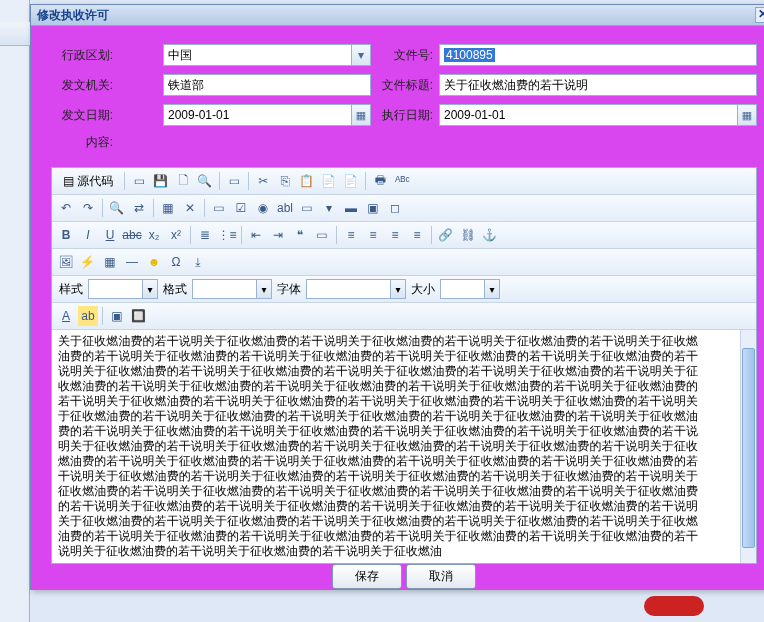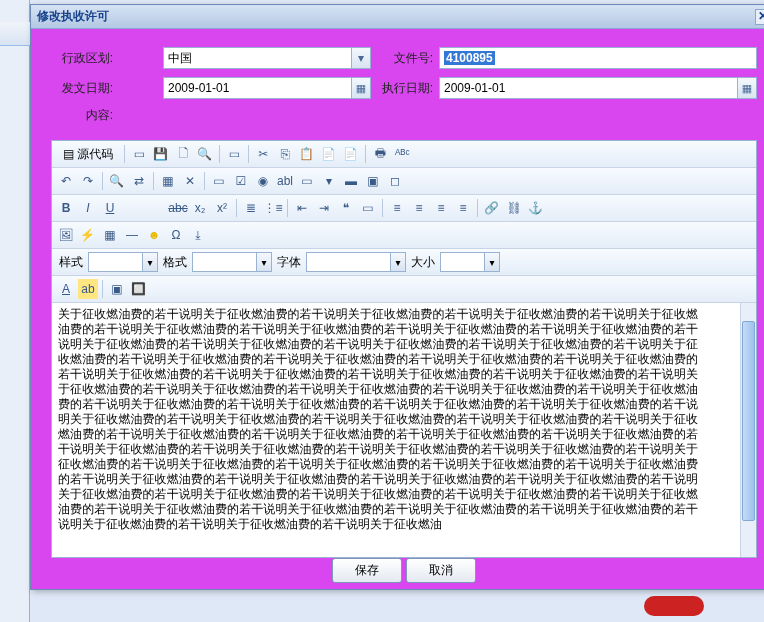--- a/index.html
+++ b/index.html
@@ -17,36 +17,36 @@
 .row { display: flex; margin-bottom: 8px; align-items: center; }
 .cell { display: flex; align-items: center; }
 .cell.left { width: 320px; gap: 44px; }
 .cell.right { flex: 1; }
 .lbl { width: 62px; text-align: right; margin-right: 6px; color: #222; }
 .field { flex: 1; height: 22px; border: 1px solid #9ab2d1; background: #fff; padding: 2px 4px; font-size: 12px; display: flex; align-items: center; }
 .field.sel { position: relative; align-items: center; }
 .field.sel::after { content: "▾"; position: absolute; right: 0; top: 0; width: 18px; height: 100%; background: linear-gradient(#f4f8fd,#d8e4f2); border-left: 1px solid #9ab2d1; display: flex; align-items: center; justify-content: center; color: #4b6a98; }
 .field.date { position: relative; }
 .field.date::after { content: "▦"; position: absolute; right: 0; top: 0; width: 18px; height: 100%; background: linear-gradient(#f4f8fd,#d8e4f2); border-left: 1px solid #9ab2d1; display: flex; align-items: center; justify-content: center; color: #4b6a98; font-size: 11px; }
-.selected { background: #3478d7; color: #fff; padding: 0 2px; font-weight: bold; }
+.selected { background: #3478d7; color: #fff; padding: 0 2px; }
 .editor-wrap { margin: 0 20px; border: 1px solid #9ab2d1; background: #fff; height: 418px; display: flex; flex-direction: column; }
 .toolbar { background: linear-gradient(#f7fbff,#e4edf8); border-bottom: 1px solid #c6d4e6; padding: 3px 4px; display: flex; flex-wrap: wrap; gap: 2px; align-items: center; }
 .tbtn { width: 20px; height: 20px; border: 1px solid transparent; display: flex; align-items: center; justify-content: center; cursor: pointer; font-size: 12px; color: #3a5a88; }
 .sep { width: 1px; height: 18px; background: #b8c9df; margin: 0 2px; }
 .srcbtn { padding: 0 6px; height: 20px; border: 1px solid transparent; display: flex; align-items: center; gap: 3px; cursor: pointer; font-size: 12px; }
 .combo { height: 20px; border: 1px solid #9ab2d1; background: #fff; display: flex; align-items: center; padding-right: 16px; position: relative; min-width: 60px; }
 .combo::after { content: "▾"; position: absolute; right: 0; top: 0; width: 14px; height: 100%; border-left: 1px solid #9ab2d1; background: linear-gradient(#f4f8fd,#d8e4f2); display: flex; align-items: center; justify-content: center; font-size: 10px; }
 .combo-lbl { font-size: 12px; padding: 0 3px; }
 .editor-pane { flex: 1; position: relative; display: flex; gap: 36px; }
 .editor-txt { flex: 1; padding: 4px 6px; font-size: 12px; line-height: 15px; text-align: justify; overflow: hidden; word-break: break-all; color: #000; }
 .vscroll { width: 16px; background: #e8eff8; border-left: 1px solid #c6d4e6; position: relative; }
 .vthumb { position: absolute; left: 1px; right: 1px; top: 18px; height: 200px; background: linear-gradient(90deg,#c6dbf5,#9ec1ec); border: 1px solid #7fa8d6; border-radius: 2px; }
 .footer { display: flex; justify-content: center; gap: 4px; }
 .btn { padding: 3px 22px; background: linear-gradient(#fff,#e4e9f0); border: 1px solid #7f98b8; border-radius: 3px; cursor: pointer; font-size: 12px; }
-.bold { font-weight: bold; } .ital { font-style: italic; } .uline { text-decoration: underline; } .strike { text-decoration: line-through; margin-left: 46px; }
+.bold { font-weight: bold; } .ital { font-style: italic; } .uline { text-decoration: underline; } .strike { text-decoration: line-through; }
 .smiley { color: #e8b800; }
 </style>
 </head>
 <body>
 
 <div class="bg-left"></div>
 <div class="bg-header"></div>
 <div class="bg-btn">默认风格</div>
 <div class="pager-btm">第 1 条到 2 条</div>
 <div class="ribbon"></div>
@@ -62,20 +62,34 @@
       <div class="cell left">
         <span class="lbl">行政区划:</span>
         <div class="field sel">
             <span>中国</span>
           </div>
       </div>
       <div class="cell right">
         <span class="lbl">文件号:</span>
         <div class="field">
             <span class="selected">4100895</span>
+          </div>
+      </div>
+    </div>
+    <div class="row">
+      <div class="cell left">
+        <span class="lbl">发文机关:</span>
+        <div class="field">
+            <span>铁道部</span>
+          </div>
+      </div>
+      <div class="cell right">
+        <span class="lbl">文件标题:</span>
+        <div class="field">
+            <span>关于征收燃油费的若干说明</span>
           </div>
       </div>
     </div>
     <div class="row">
       <div class="cell left">
         <span class="lbl">发文日期:</span>
         <div class="field date">
             <span>2009-01-01</span>
           </div>
       </div>

